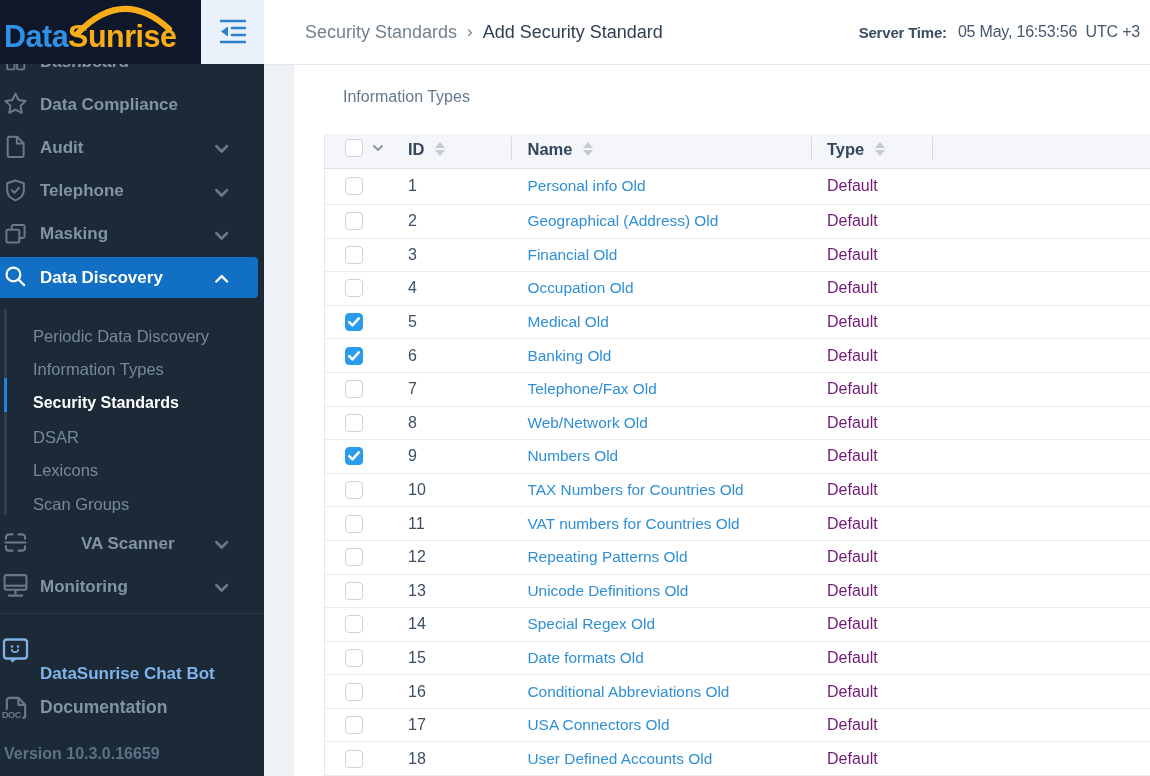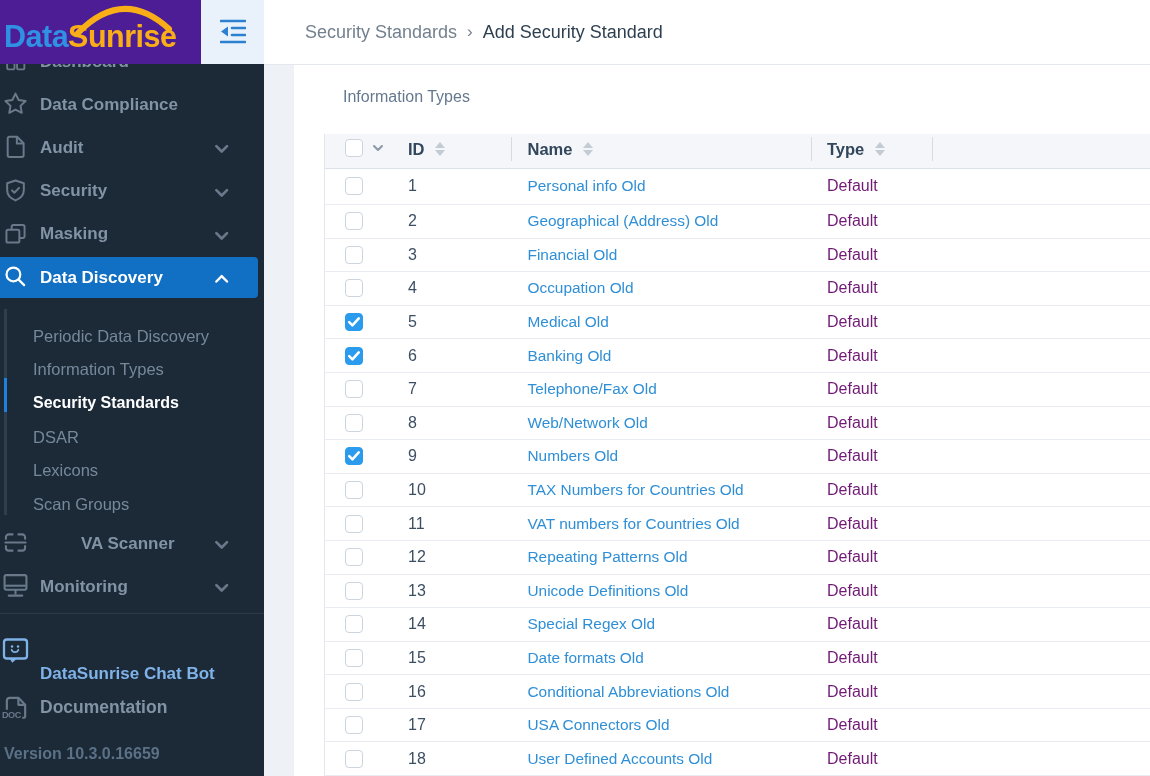--- a/index.html
+++ b/index.html
@@ -1,17 +1,17 @@
 <!DOCTYPE html>
 <html><head>
 <meta charset="utf-8">
 <style>
 * { margin:0; padding:0; box-sizing:border-box; }
 html,body { width:1150px; height:776px; overflow:hidden; font-family:"Liberation Sans", sans-serif; background:#eef1f5; }
-.logo-bar { position:fixed; left:0; top:0; width:201px; height:64px; background:#4c1d95; z-index:5; }
+.logo-bar { position:fixed; left:0; top:0; width:201px; height:64px; background:#0f172a; z-index:5; }
 .logo-text { position:absolute; left:4px; top:19px; font-size:30.5px; font-weight:700; letter-spacing:-0.5px; white-space:nowrap; }
 .logo-text .d { color:#3090e4; }
 .logo-text .s { color:#f9ae17; }
 .collapse-btn { position:fixed; left:201px; top:0; width:63px; height:64px; background:#e9f2fb; z-index:5; }
 .topbar { position:fixed; left:264px; top:0; width:886px; height:65px; background:#fff; border-bottom:1px solid #e4e7ec; z-index:4; }
 .crumbs { position:absolute; left:41px; top:0; height:64px; display:flex; align-items:center; font-size:18px; }
 .crumb-grey { color:#73818f; }
 .crumb-sep { color:#73818f; margin:0 10px; font-size:17px; }
 .crumb-dark { color:#2e3f50; }
 .server-time { position:absolute; right:10px; top:0; height:64px; display:flex; align-items:center; font-size:16px; letter-spacing:-0.2px; color:#46586e; }
@@ -78,20 +78,24 @@
     </g>
     <path d="M1 12.5 L8 7.5 v10 z" fill="#2d7fd0"></path>
   </svg>
 </div>
 <div class="topbar">
   <div class="crumbs">
       <span class="crumb-grey">Security Standards</span>
       <span class="crumb-sep">›</span>
       <span class="crumb-dark">Add Security Standard</span>
     </div>
+  <div class="server-time">
+      <b>Server Time:</b>
+      <span>05 May, 16:53:56&nbsp; UTC +3</span>
+    </div>
 </div>
 <div class="sidebar">
   <div class="menu">
     <div class="mi">
         <svg class="ic" viewBox="0 0 24 24">
           <g fill="none" stroke="#69798a" stroke-width="1.8">
             <rect x="4" y="4" width="7" height="7" rx="1"></rect>
             <rect x="13.5" y="4" width="7" height="7" rx="1"></rect>
             <rect x="4" y="13.5" width="7" height="7" rx="1"></rect>
             <rect x="13.5" y="13.5" width="7" height="7" rx="1"></rect>
@@ -113,21 +117,21 @@
         <span class="lbl">Audit</span>
       <svg class="chev" viewBox="0 0 16 16">
           <path d="M4.5 6.8l4.5 4.6 4.5-4.6" fill="none" stroke="#69798a" stroke-width="2.2" stroke-linecap="round" stroke-linejoin="round"></path>
         </svg>
       </div>
     <div class="mi">
         <svg class="ic" viewBox="0 0 24 24">
           <path d="M12 2.4l8 2.6v6.6c0 4.8-3.3 8.1-8 9.9-4.7-1.8-8-5.1-8-9.9V5z" fill="none" stroke="#69798a" stroke-width="1.9" stroke-linejoin="round"></path>
           <path d="M8.6 11.9l2.3 2.3 4.5-4.7" fill="none" stroke="#69798a" stroke-width="1.9" stroke-linecap="round" stroke-linejoin="round"></path>
         </svg>
-        <span class="lbl">Security</span>
+        <span class="lbl">Telephone</span>
       <svg class="chev" viewBox="0 0 16 16">
           <path d="M4.5 6.8l4.5 4.6 4.5-4.6" fill="none" stroke="#69798a" stroke-width="2.2" stroke-linecap="round" stroke-linejoin="round"></path>
         </svg>
       </div>
     <div class="mi">
         <svg class="ic" viewBox="0 0 24 24">
           <g fill="none" stroke="#69798a" stroke-width="1.9" stroke-linejoin="round">
             <path d="M8.3 8.3V5.5a1.6 1.6 0 0 1 1.6-1.6h9.2a1.6 1.6 0 0 1 1.6 1.6v9.2a1.6 1.6 0 0 1-1.6 1.6h-2.8"></path>
             <rect x="3.3" y="8.3" width="12.4" height="12.4" rx="1.6"></rect>
           </g>

